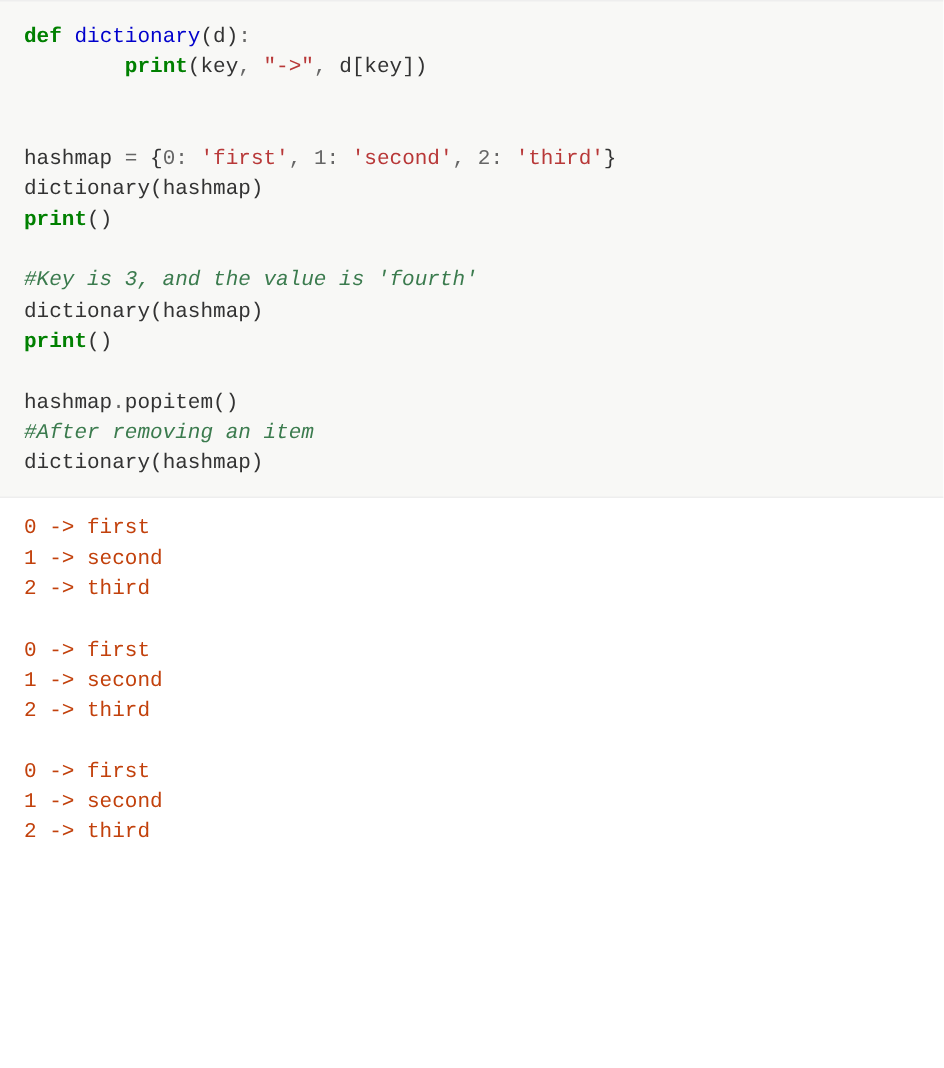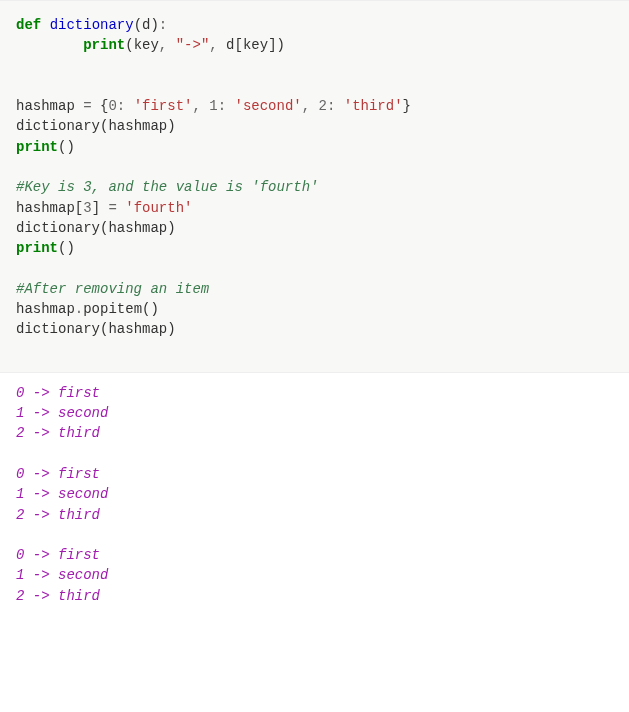--- a/index.html
+++ b/index.html
@@ -5,30 +5,29 @@
   * { margin: 0; padding: 0; box-sizing: border-box; }
   body {
     font-family: Consolas, "Courier New", monospace;
     font-size: 14px;
     line-height: 1.45;
     width: 629px;
     background: #ffffff;
   }
   .code-block {
     background: #f8f8f6;
-    padding: 14px 16px 32px 16px;
+    padding: 14px 16px 12px 16px;
     color: #333333;
     border-top: 1px solid #eeeeee;
     border-bottom: 1px solid #eeeeee;
   }
   .output-block {
     background: #ffffff;
     padding: 10px 16px 16px 16px;
-    color: #a21caf;
-    font-style: italic;
+    color: #c2410c;
   }
   .line { white-space: pre; }
   .kw { color: #008000; font-weight: bold; }   
   .fn { color: #0000cc; }                       
   .name { color: #333333; }
   .op { color: #666666; }
   .paren { color: #333333; }
   .num { color: #666666; }
   .str { color: #b83838; }
   .cmt { color: #3b7b4e; font-style: italic; margin-top: 32px; }
@@ -50,31 +49,30 @@
   <div class="line"><span class="name">hashmap</span><span class="op"> = </span><span class="paren">{</span><span class="num">0</span><span class="op">: </span><span class="str">'first'</span><span class="op">, </span><span class="num">1</span><span class="op">: </span><span class="str">'second'</span><span class="op">, </span><span class="num">2</span><span class="op">: </span><span class="str">'third'</span><span class="paren">}</span></div>
 
   <div class="line"><span class="name">dictionary</span><span class="paren">(</span><span class="name">hashmap</span><span class="paren">)</span></div>
 
   <div class="line"><span class="kw">print</span><span class="paren">(</span><span class="paren">)</span></div>
 
   <div class="blank"></div>
 
   <div class="line"><span class="cmt">#Key is 3, and the value is 'fourth'</span></div>
 
-  <div class="line"><span class="name">hashmap</span><span class="paren">[</span><span class="num">3</span><span class="paren">]</span><span class="op"> = </span><span class="str">'fourth'</span></div>
 
   <div class="line"><span class="name">dictionary</span><span class="paren">(</span><span class="name">hashmap</span><span class="paren">)</span></div>
 
   <div class="line"><span class="kw">print</span><span class="paren">(</span><span class="paren">)</span></div>
 
   <div class="blank"></div>
 
+  <div class="line"><span class="name">hashmap</span><span class="op">.</span><span class="name">popitem</span><span class="paren">(</span><span class="paren">)</span></div>
+
   <div class="line"><span class="cmt">#After removing an item</span></div>
-
-  <div class="line"><span class="name">hashmap</span><span class="op">.</span><span class="name">popitem</span><span class="paren">(</span><span class="paren">)</span></div>
 
   <div class="line"><span class="name">dictionary</span><span class="paren">(</span><span class="name">hashmap</span><span class="paren">)</span></div>
 </div>
 
 <div class="output-block">
   <div class="line">0 -&gt; first</div>
   <div class="line">1 -&gt; second</div>
   <div class="line">2 -&gt; third</div>
   <div class="blank"></div>
   <div class="line">0 -&gt; first</div>

